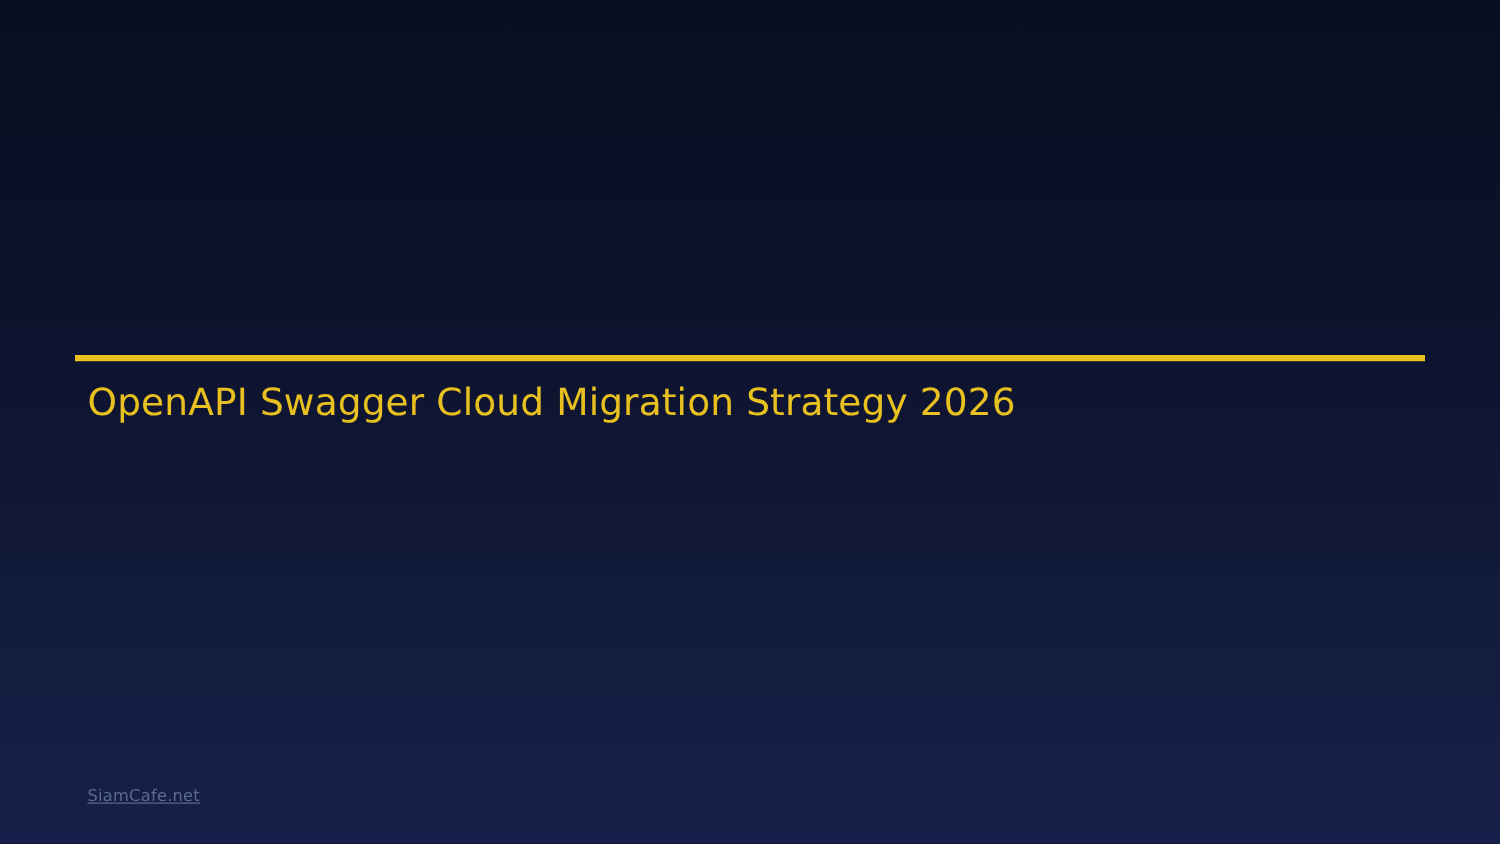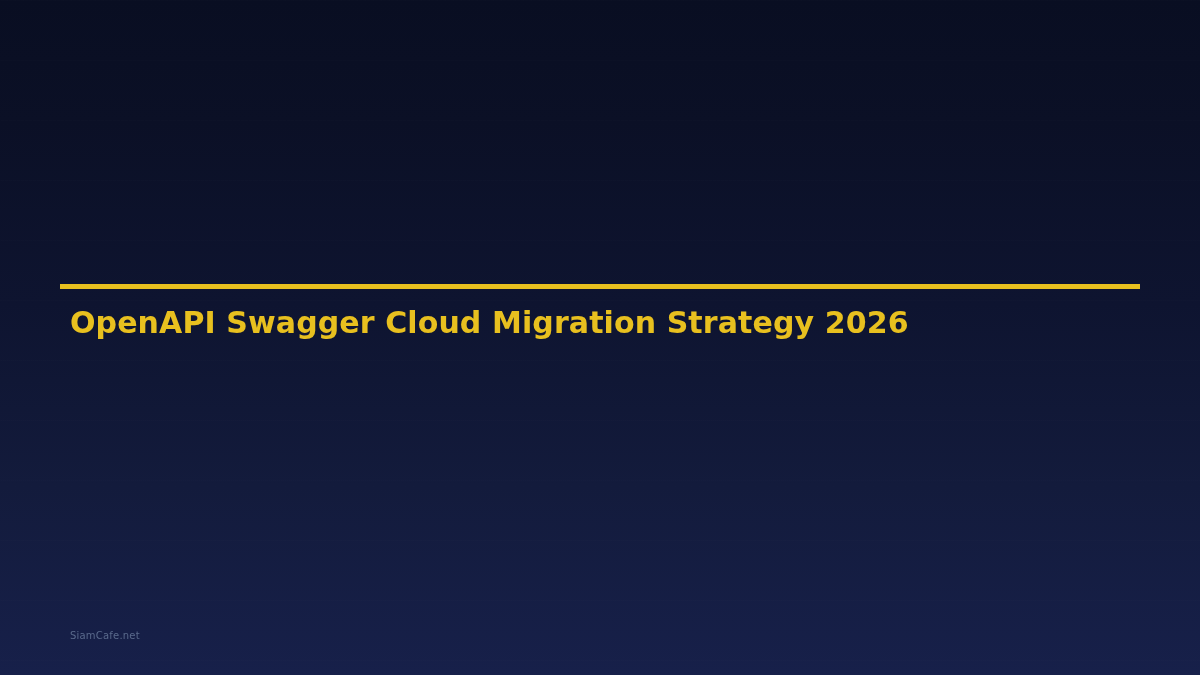--- a/index.html
+++ b/index.html
@@ -52,36 +52,37 @@
     border-radius: 0;
   }
 
   .slide-title {
     margin: 0;
     padding: 0;
     position: absolute;
     left: 10px;
     top: 21px;
     font-size: 30px;
-    font-weight: bold;
+    font-weight: normal;
     letter-spacing: 0.1px;
     color: #e8c01f;
     white-space: nowrap;
     line-height: 1.18;
   }
 
   .footer {
     position: absolute;
     left: 70px;
     top: 630px;
-    font-size: 10px;
+    font-size: 13px;
     font-weight: normal;
     color: #5a6a8c;
     letter-spacing: 0.2px;
     line-height: 1.2;
+    text-decoration: underline;
   }
 </style>
 </head>
 <body>
 
 <div id="slide">
 
   <div class="band-overlay"></div>
 
   <div class="title-block">

